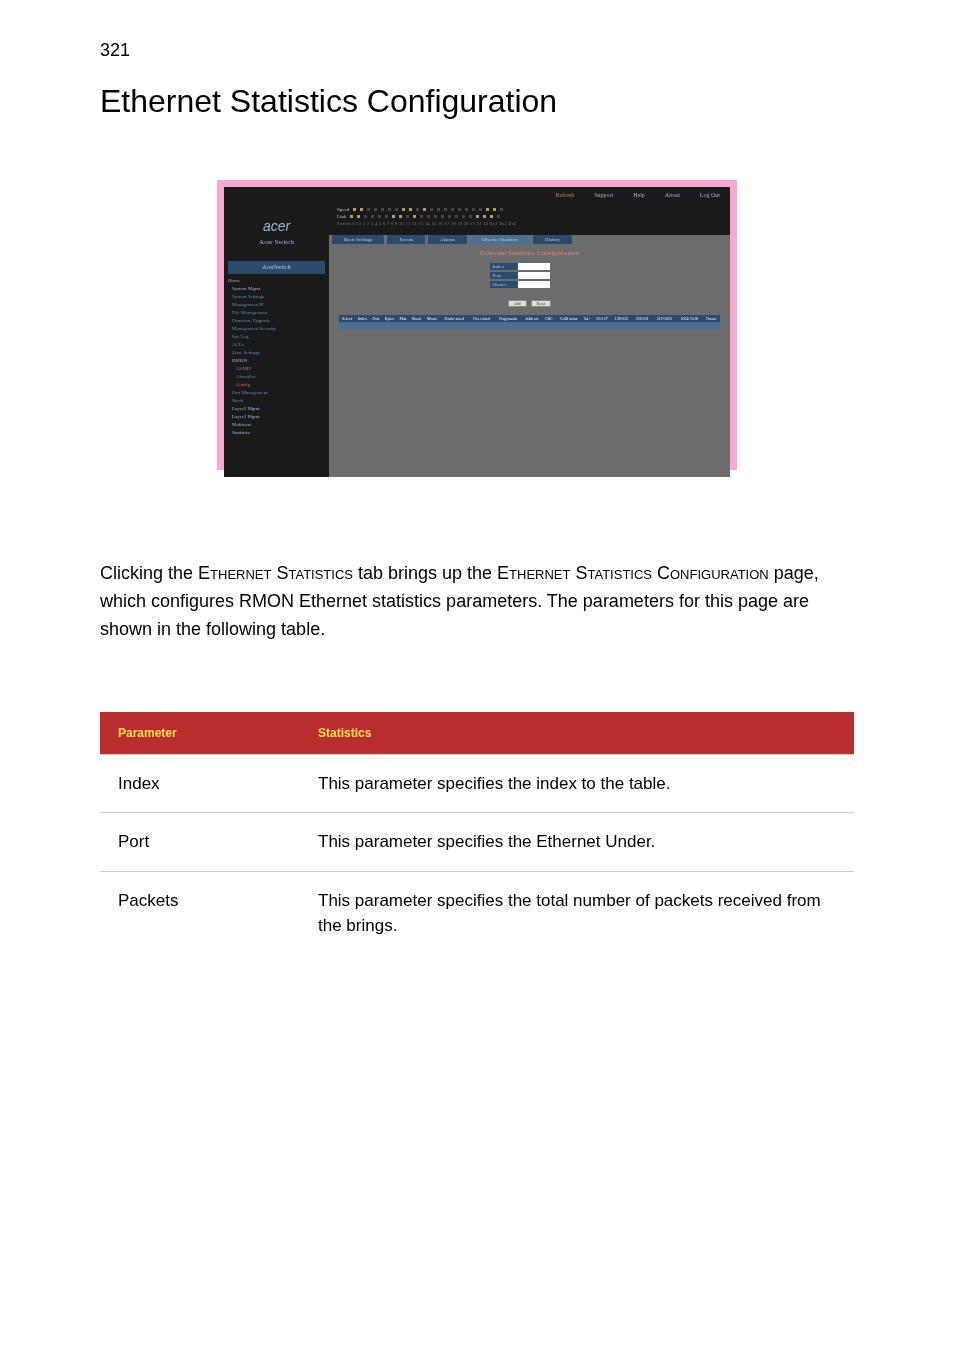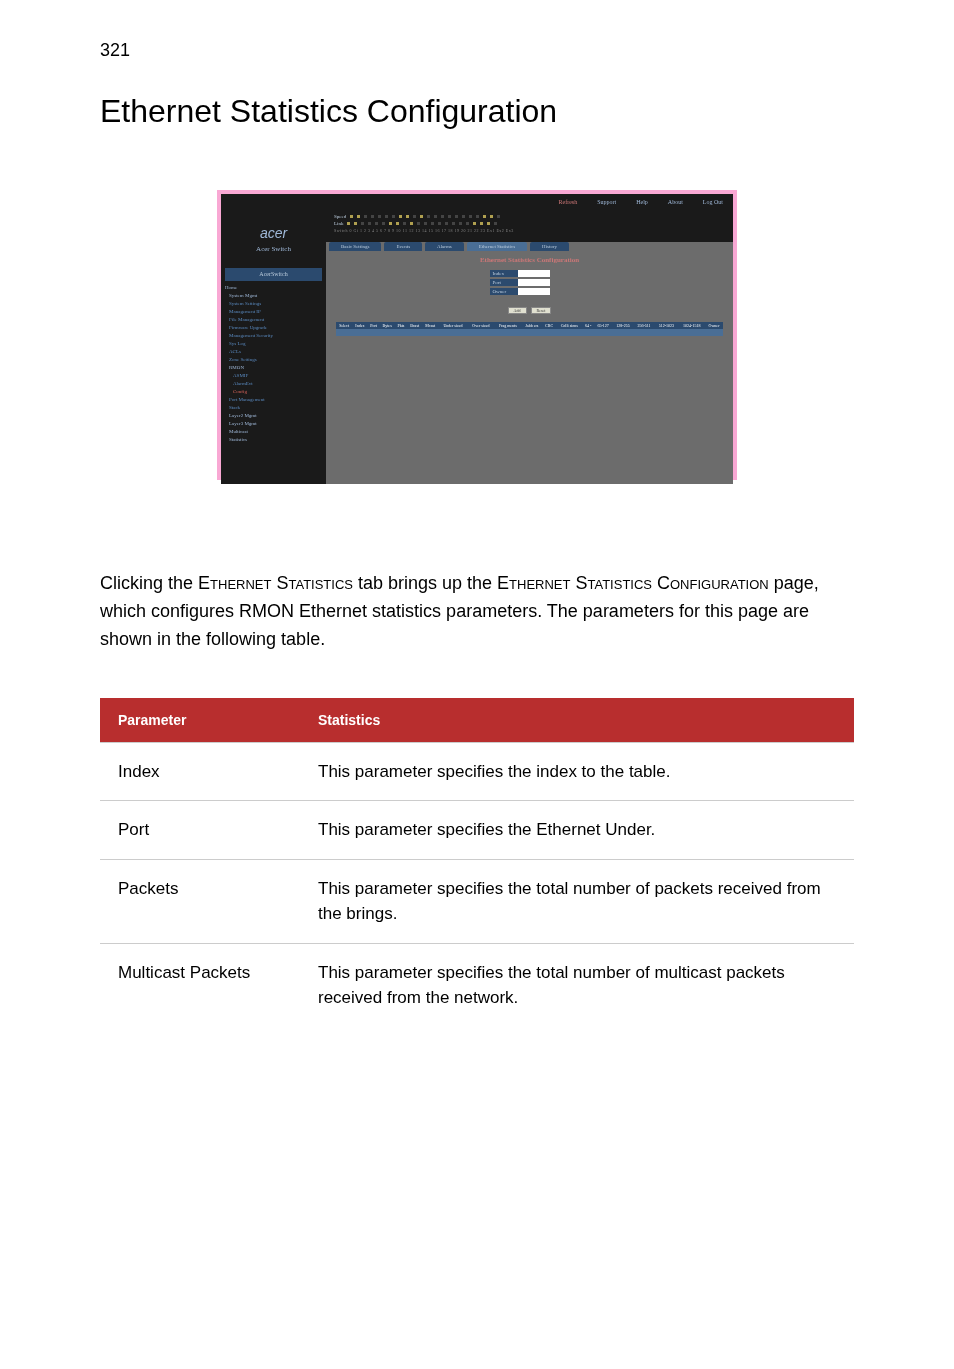--- a/index.html
+++ b/index.html
@@ -9,36 +9,36 @@
     }
     body {
       font-family: Georgia, 'Times New Roman', serif;
       background: #fff;
       width: 954px;
       padding: 40px 100px 60px 100px;
       color: #000;
     }
     .page-number {
       font-size: 18px;
-      margin-bottom: 32px;
+      margin-bottom: 22px;
       font-family: Arial, sans-serif;
     }
     .page-title {
       font-size: 32px;
       font-weight: normal;
       margin-bottom: 60px;
       font-family: Arial, sans-serif;
     }
     .screenshot {
       display: block;
       margin: 0 auto 90px auto;
       background: #fff;
       width: 520px;
       height: 290px;
-      border: 4px solid #f9a8d4;
+      border: 7px solid #f9a8d4;
     }
     .screenshot-header {
       height: 16px;
       background: #1a1a1a;
       display: flex;
       justify-content: flex-end;
       align-items: center;
       gap: 20px;
       padding: 0 10px;
       font-size: 6px;
@@ -188,37 +188,37 @@
       font-weight: normal;
     }
     .stats-table td {
       background: #4a6e95;
       padding: 1px 3px;
       text-align: center;
     }
     .body-text {
       font-size: 18px;
       line-height: 1.55;
-      margin-bottom: 44px;
+      margin-bottom: 68px;
       font-family: Arial, sans-serif;
     }
     .body-text .smallcaps {
       font-variant: small-caps;
     }
     .param-table {
       width: 100%;
       border-collapse: collapse;
       font-family: Arial, sans-serif;
     }
     .param-table thead th {
       background: #b82e2e;
-      color: #ffffff;
+      color: #fde047;
       text-align: left;
       padding: 14px 18px;
-      font-size: 14px;
+      font-size: 12px;
       font-weight: bold;
     }
     .param-table tbody td {
       padding: 16px 18px;
       font-size: 17px;
       border-top: 1px solid #ccc;
       vertical-align: top;
       line-height: 1.5;
     }
     .param-table tbody td:first-child {
@@ -403,18 +403,14 @@
         <td>This parameter specifies the index to the table.</td>
       </tr>
       <tr>
         <td>Port</td>
         <td>This parameter specifies the Ethernet Under.</td>
       </tr>
       <tr>
         <td>Packets</td>
         <td>This parameter specifies the total number of packets received from the brings.</td>
       </tr>
-      <tr>
-        <td>Multicast Packets</td>
-        <td>This parameter specifies the total number of multicast packets received from the network.</td>
-      </tr>
     </tbody>
 </table>
 
 </body></html>

